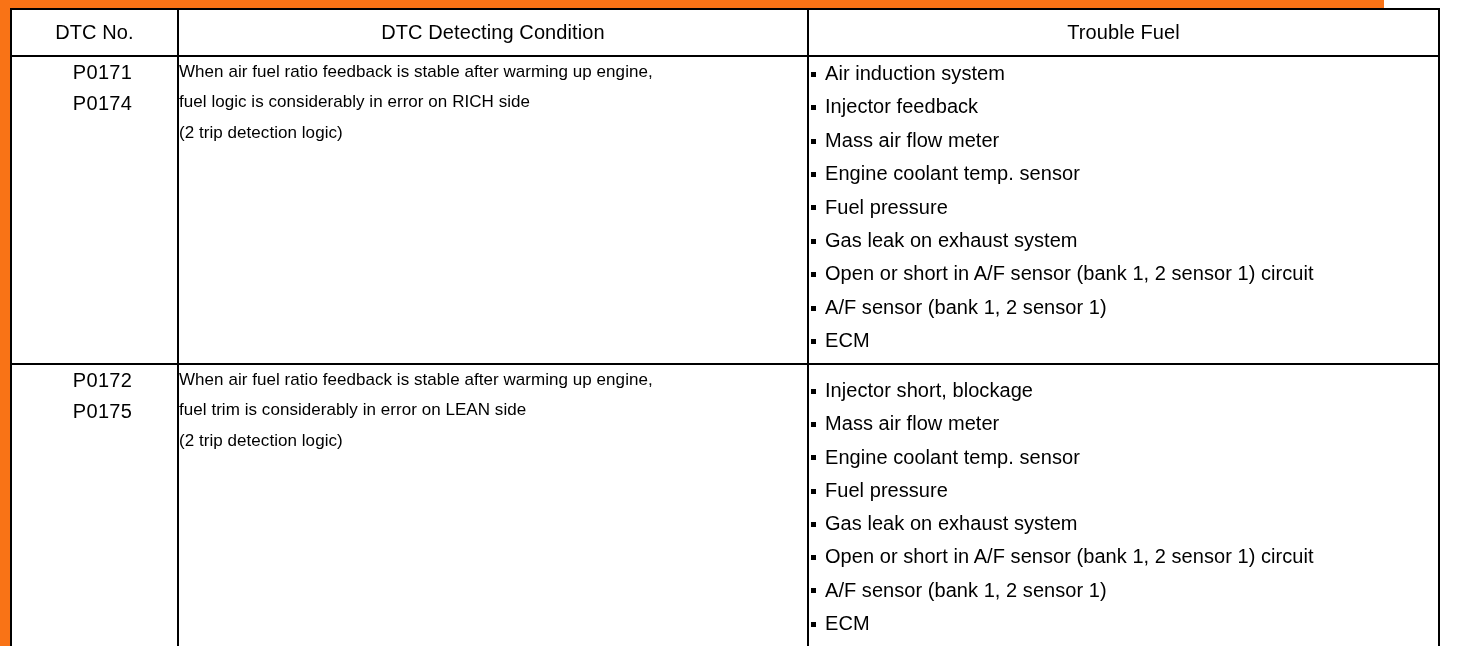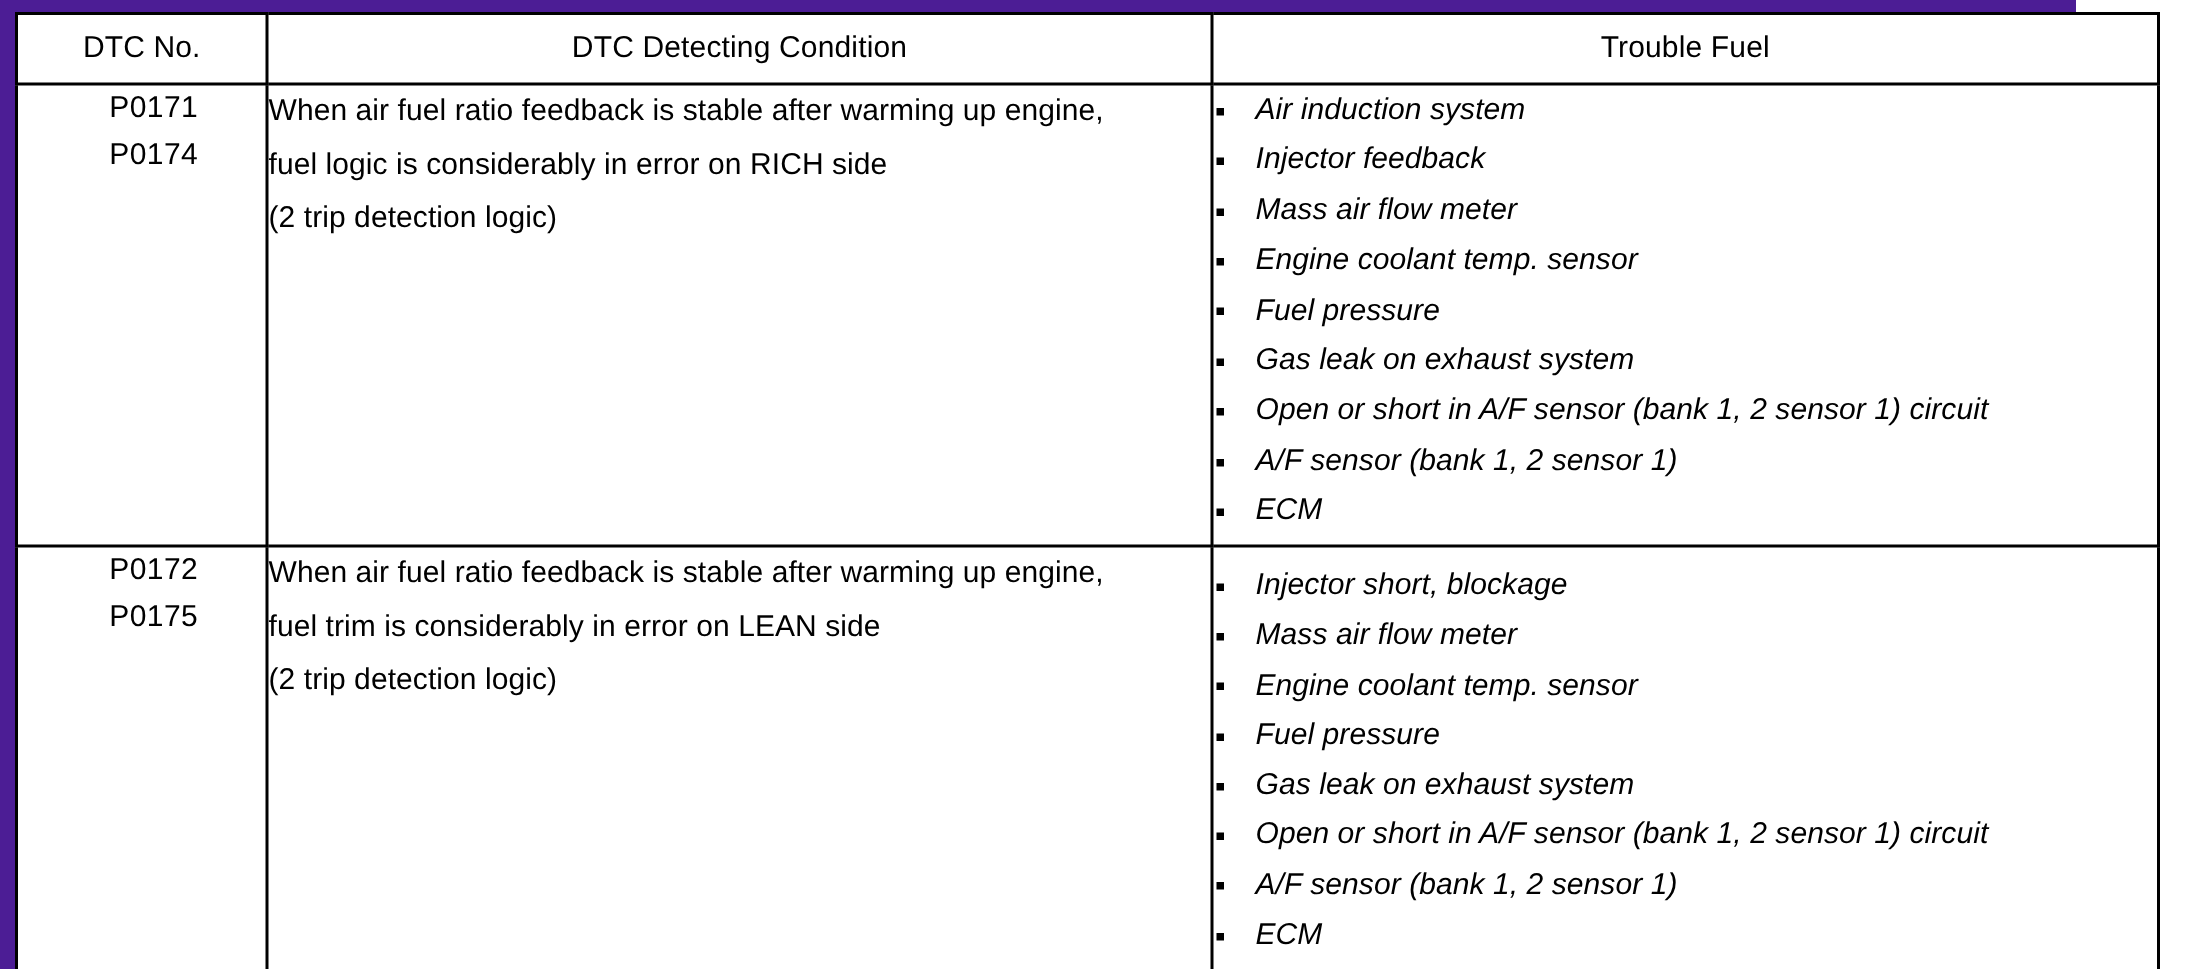--- a/index.html
+++ b/index.html
@@ -13,21 +13,21 @@
     height: 646px;
     font-family: "Liberation Sans", sans-serif;
     color: #000000;
     overflow: hidden;
   }
 
   .page {
     position: relative;
     width: 1384px;
     height: 646px;
-    background: #4c1d95;
+    background: #f97316;
   }
 
   
   .dtc-table {
     position: absolute;
     left: 10px;
     top: 8px;
     width: 1428px;
     border-collapse: collapse;
     table-layout: fixed;
@@ -65,46 +65,45 @@
     text-align: center;
     vertical-align: middle;
     font-size: 20px;
     line-height: 1.55;
     letter-spacing: 0.3px;
   }
   .cell-dtc .dtc-code { display: block; margin-left: 16px; }
 
   .cell-cond {
     vertical-align: middle;
-    font-size: 20px;
+    font-size: 17px;
     line-height: 1.78;
     padding-left: 18px;
     padding-right: 12px;
     letter-spacing: 0.05px;
   }
   .cell-cond .cond-line { display: block; white-space: nowrap; }
 
   .cell-trouble {
     vertical-align: top;
     padding: 8px 10px 6px 8px;
   }
 
   .trouble-list {
     list-style: none;
     margin: 0;
     padding: 0;
     font-size: 20px;
   }
   .trouble-list li {
     position: relative;
-    padding-left: 28px;
+    padding-left: 16px;
     line-height: 33.4px;
     white-space: nowrap;
     letter-spacing: 0.05px;
-    font-style: italic;
   }
   .trouble-list li .bullet-icon {
     position: absolute;
     left: 2px;
     top: 50%;
     width: 5px;
     height: 5px;
     margin-top: -2px;
     background: #000000;
   }

